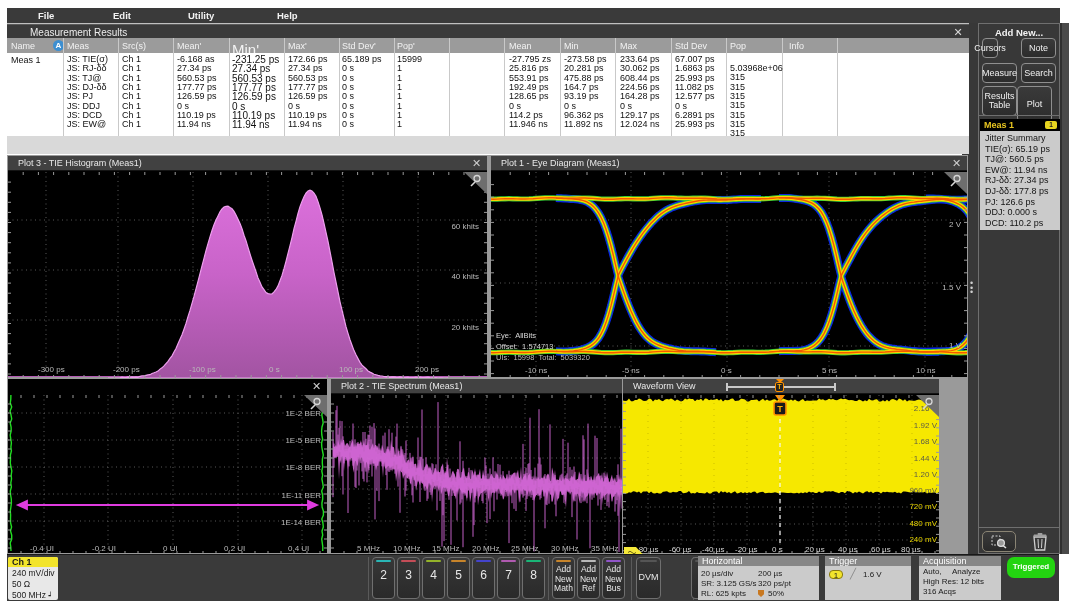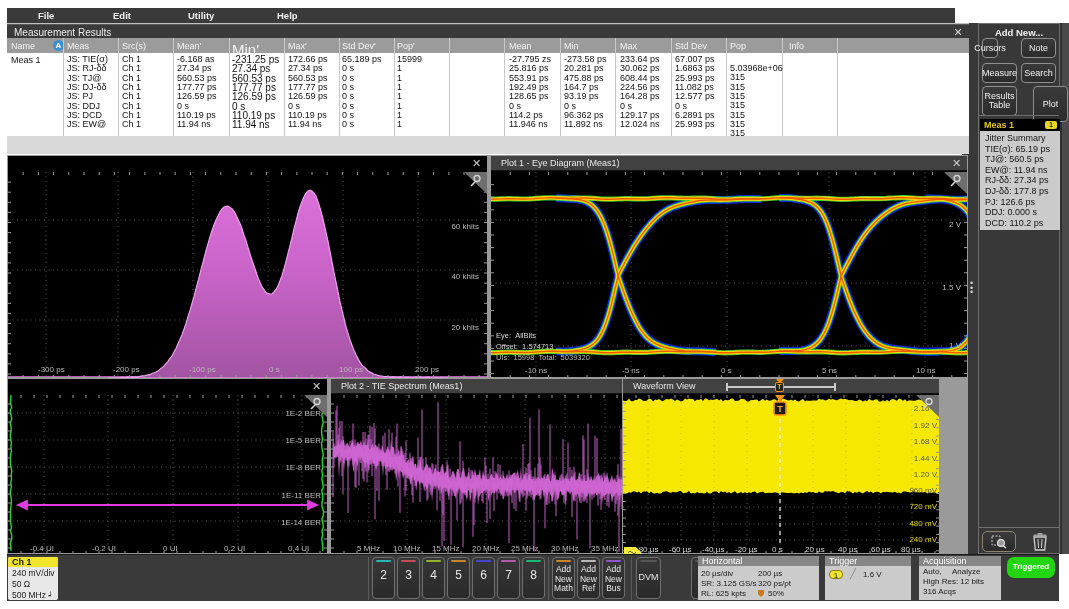--- a/index.html
+++ b/index.html
@@ -1,17 +1,17 @@
 <!DOCTYPE html>
 <html><head><meta charset="utf-8"><style>
 *{margin:0;padding:0;box-sizing:border-box}
 html,body{width:1069px;height:609px;background:#fff;font-family:"Liberation Sans",sans-serif;overflow:hidden}
 #root{position:relative;width:1069px;height:609px;background:#fff}
 .abs{position:absolute}
-.menubar{left:7px;top:8px;width:948px;height:15px;background:#3a3a3a;color:#f2f2f2;font-size:10px;font-weight:bold}
+.menubar{left:7px;top:8px;width:1053px;height:15px;background:#3a3a3a;color:#f2f2f2;font-size:10px;font-weight:bold}
 .menubar span{position:absolute;top:2px;font-size:9.5px}
 .plot{position:absolute;border:1px solid #9a9a9a;background:#000}
 .ptitle{position:absolute;left:0;top:0;right:0;height:15px;background:#414141;border-bottom:1px solid #141414;color:#e8e8e8;font-size:9px;line-height:15px}
 .ptitle .tx{padding-left:10px}
 .pclose{position:absolute;top:1px;width:13px;height:13px;color:#cfcfcf;font-size:11px;line-height:13px;text-align:center}
 .sbtn{position:absolute;background:linear-gradient(#3a3a3a,#2c2c2c);border:1px solid #8f8f8f;border-radius:4px;color:#f0f0f0;font-size:9px;text-align:center;display:flex;align-items:center;justify-content:center;line-height:9px}
 .gpanel{position:absolute;background:#cbcbcb;color:#1a1a1a;font-size:8px}
 .gpanel .hd{background:#878787;color:#fff;height:10px;line-height:10px;padding-left:4px;font-size:9px}
 .chbtn{position:absolute;width:23px;height:42px;background:linear-gradient(#373737,#2a2a2a);border:1px solid #6f6f6f;border-radius:4px}
 .chbtn .bar{position:absolute;left:3px;right:3px;top:2px;height:2px;border-radius:1px}
@@ -23,21 +23,21 @@
 <div class="abs menubar">
       <span style="left:31px">File</span>
       <span style="left:106px">Edit</span>
       <span style="left:181px">Utility</span>
       <span style="left:270px">Help</span>
     </div>
     <div class="abs" style="left:962px;top:23px;width:97px;height:578px;background:#383838"></div>
     <div class="abs" style="left:1059px;top:23px;width:10px;height:531px;background:#4a4a4a;border-left:3px solid #303030"></div>
     <div class="abs" style="left:7px;top:155px;width:961px;height:399px;background:#9a9a9a"></div>
     <div class="abs" style="left:7px;top:23px;width:962px;height:131px;background:#d9d9d9;border-top:1px solid #c0c0c0">
-      <div style="height:15px;background:#3a3a3a;color:#ececec;font-size:10px;line-height:15px;padding-left:7px;border-top:1px solid #5a5a5a">Measurement Results</div>
+      <div style="height:15px;background:#3a3a3a;color:#ececec;font-size:10px;line-height:15px;padding-left:23px;border-top:1px solid #5a5a5a">Measurement Results</div>
       <div class="abs" style="left:945px;top:2px;width:12px;height:12px;color:#d8d8d8;font-size:11px;text-align:center;line-height:12px">✕</div>
       <div class="abs" style="left:0;top:14px;width:962px;height:15px;background:#9b9b9b"></div>
       <div class="abs" style="left:4px;top:17px;font-size:9px;color:#f3f3f3">Name</div>
       <div class="abs" style="left:60px;top:17px;font-size:9px;color:#f3f3f3">Meas</div>
       <div class="abs" style="left:115px;top:17px;font-size:9px;color:#f3f3f3">Src(s)</div>
       <div class="abs" style="left:170px;top:17px;font-size:9px;color:#f3f3f3">Mean'</div>
       <div class="abs" style="left:225px;top:17px;font-size:15px;color:#f3f3f3">Min'</div>
       <div class="abs" style="left:281px;top:17px;font-size:9px;color:#f3f3f3">Max'</div>
       <div class="abs" style="left:335px;top:17px;font-size:9px;color:#f3f3f3">Std Dev'</div>
       <div class="abs" style="left:390px;top:17px;font-size:9px;color:#f3f3f3">Pop'</div>
@@ -156,20 +156,21 @@
       <div class="abs" style="left:723px;top:40px;font-size:9px;color:#111;line-height:9.35px;white-space:pre">5.03968e+06
 315
 315
 315
 315
 315
 315
 315</div>
     </div>
     <div class="plot" style="left:7px;top:155px;width:481px;height:223px">
+      <div class="ptitle"><span class="tx">Plot 3 - TIE Histogram (Meas1)</span></div>
       <div class="pclose" style="right:4px">✕</div>
       <svg class="abs" style="left:0px;top:16px" width="479" height="206" viewBox="0 0 479 206">
         <line x1="38.0" y1="0" x2="38.0" y2="206" stroke="#585858" stroke-dasharray="1 3.5"></line>
         <line x1="110.0" y1="0" x2="110.0" y2="206" stroke="#585858" stroke-dasharray="1 3.5"></line>
         <line x1="185.0" y1="0" x2="185.0" y2="206" stroke="#585858" stroke-dasharray="1 3.5"></line>
         <line x1="260.0" y1="0" x2="260.0" y2="206" stroke="#585858" stroke-dasharray="1 3.5"></line>
         <line x1="335.0" y1="0" x2="335.0" y2="206" stroke="#585858" stroke-dasharray="1 3.5"></line>
         <line x1="410.0" y1="0" x2="410.0" y2="206" stroke="#585858" stroke-dasharray="1 3.5"></line>
         <line x1="0" y1="48.0" x2="479" y2="48.0" stroke="#585858" stroke-dasharray="1 3.5"></line>
         <line x1="0" y1="98.0" x2="479" y2="98.0" stroke="#585858" stroke-dasharray="1 3.5"></line>
@@ -426,21 +427,21 @@
         </g>
       </svg>
     </div>
     <div class="abs" style="left:978px;top:23px;width:82px;height:531px;border:1px solid #6f6f6f;border-top:1px solid #6f6f6f">
       <div style="text-align:center;color:#f2f2f2;font-size:9.5px;font-weight:bold;padding-top:3px">Add New...</div>
       <div class="sbtn" style="left:3px;top:14px;width:16px;height:20px">Cursors</div>
       <div class="sbtn" style="left:42px;top:14px;width:35px;height:20px">Note</div>
       <div class="sbtn" style="left:3px;top:39px;width:35px;height:20px">Measure</div>
       <div class="sbtn" style="left:42px;top:39px;width:35px;height:20px">Search</div>
       <div class="sbtn" style="left:3px;top:62px;width:35px;height:30px">Results<br>Table</div>
-      <div class="sbtn" style="left:54px;top:62px;width:35px;height:36px">Plot</div>
+      <div class="sbtn" style="left:38px;top:62px;width:35px;height:36px">Plot</div>
       <div style="position:absolute;left:0;right:0;top:91px;height:1px;background:#6f6f6f"></div>
       <div class="abs" style="left:1px;top:95px;width:80px;height:12px;background:#000;color:#e8c520;font-size:9px;font-weight:bold;line-height:12px"><span style="padding-left:4px">Meas 1</span><span style="position:absolute;right:3px;top:2px;width:12px;height:8px;background:#e8d520;border-radius:2px;color:#222;font-size:6.5px;line-height:8px;text-align:center;font-weight:bold">1</span></div>
       <div class="abs" style="left:1px;top:107px;width:80px;height:99px;background:#cbcbcb;color:#141414;font-size:9px;line-height:10.6px;padding:2px 0 0 5px;white-space:pre">Jitter Summary
 TIE(σ): 65.19 ps
 TJ@: 560.5 ps
 EW@: 11.94 ns
 RJ-δδ: 27.34 ps
 DJ-δδ: 177.8 ps
 PJ: 126.6 ps
 DDJ: 0.000 s

